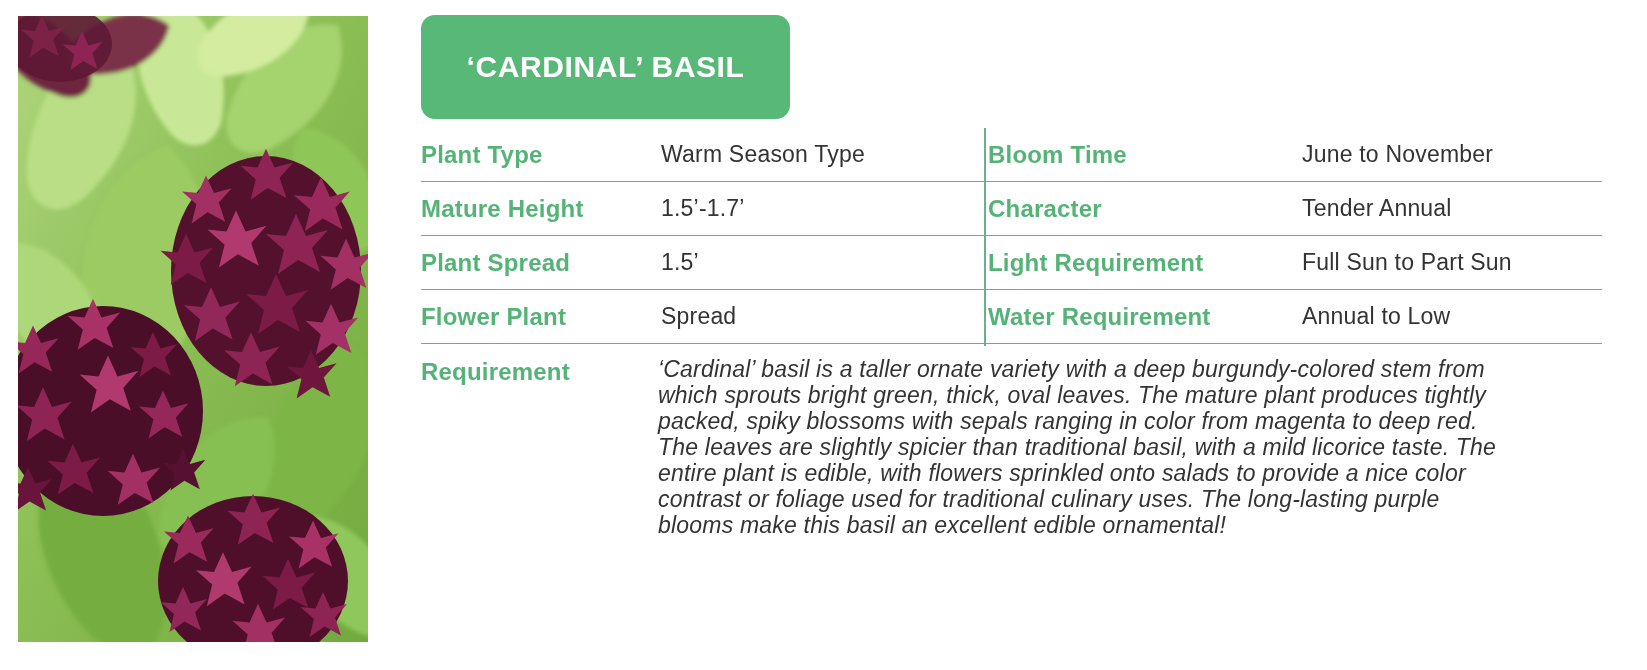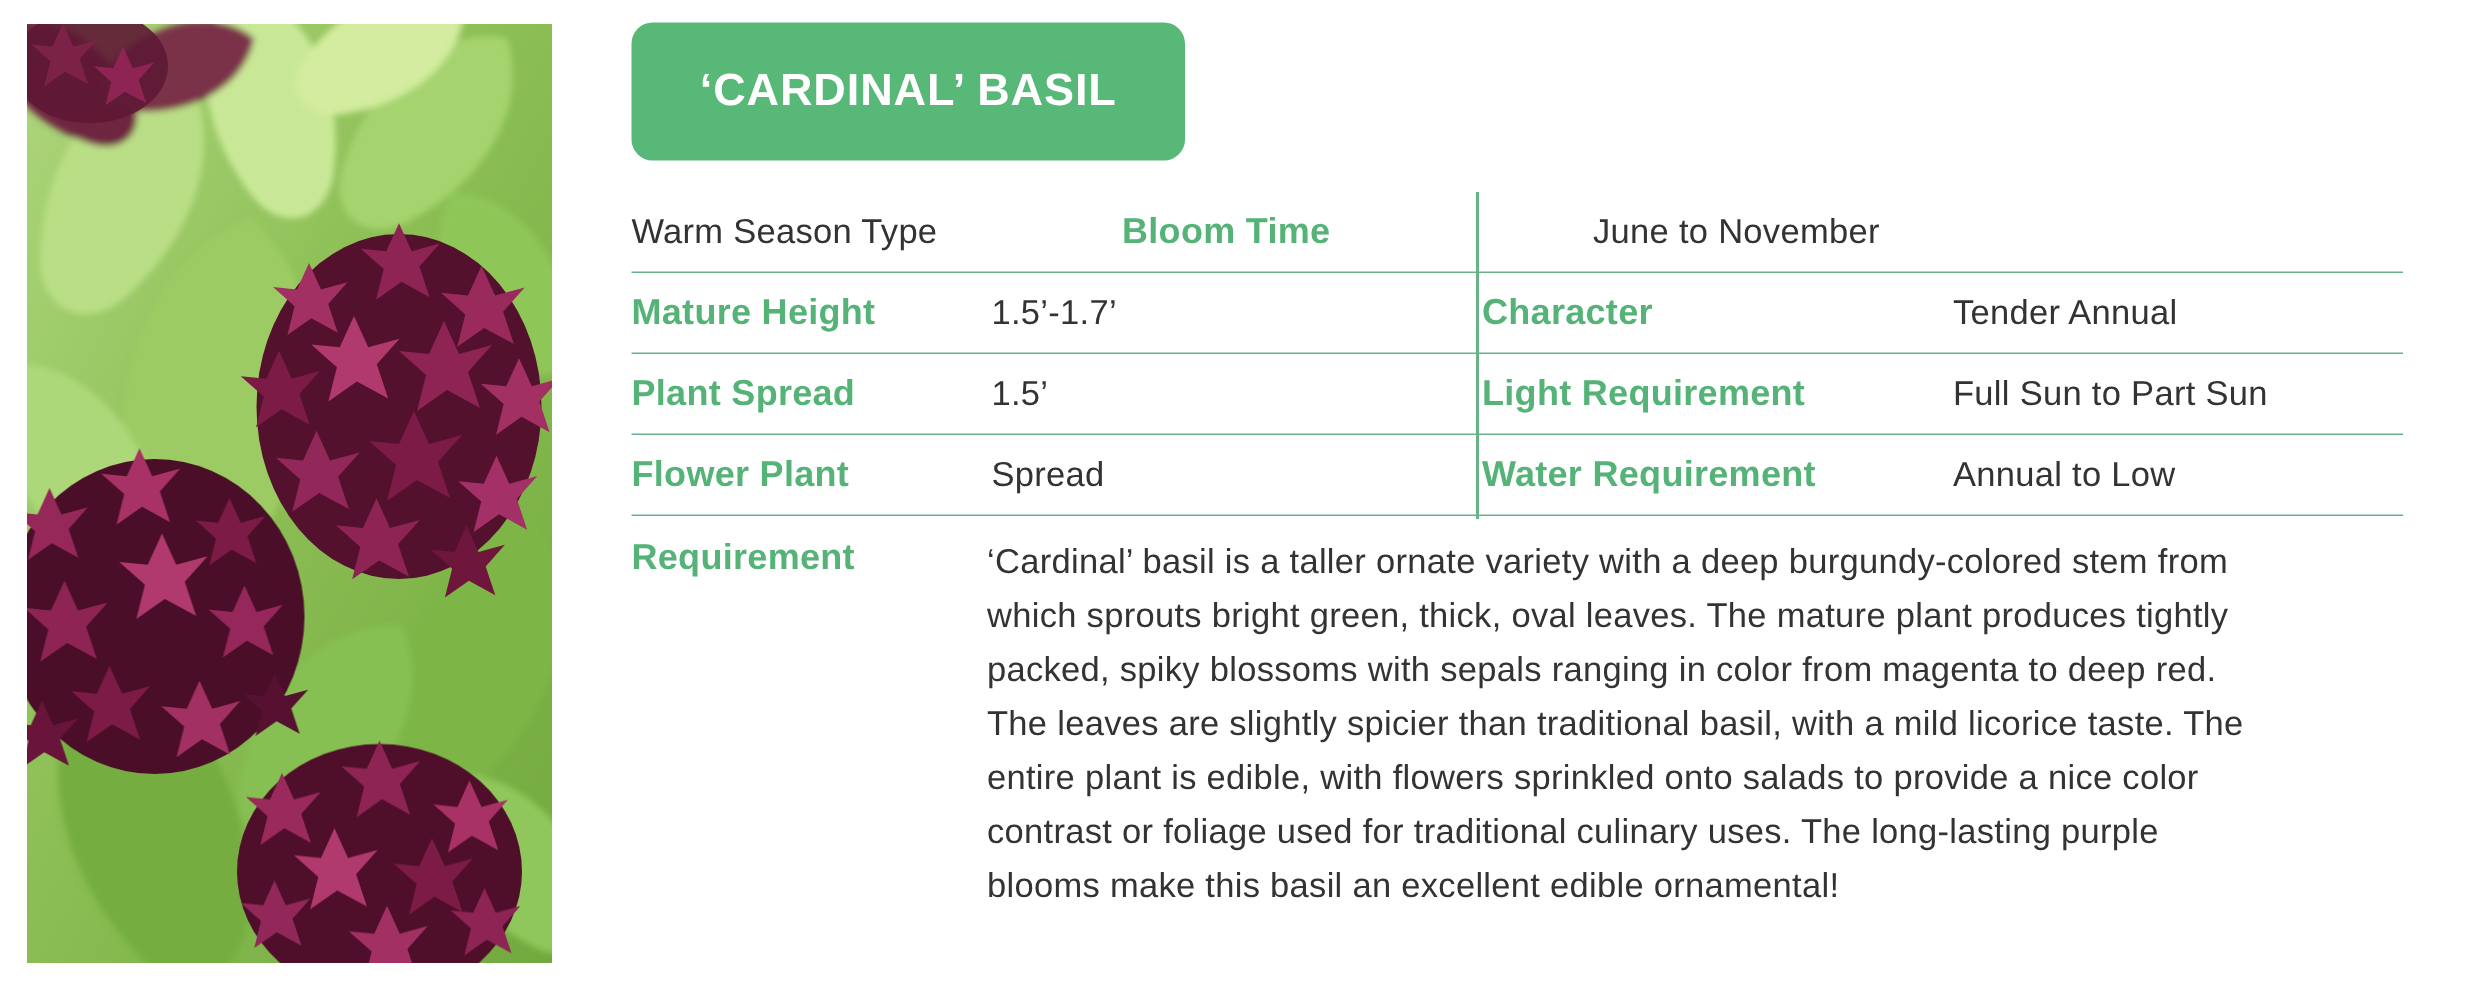--- a/index.html
+++ b/index.html
@@ -13,21 +13,21 @@
   }
   .photo {
     position:absolute; left:18px; top:16px;
     width:350px; height:626px;
     overflow:hidden;
   }
   .photo svg { display:block; width:100%; height:100%; }
 
   .badge {
     position:absolute; left:421px; top:15px;
-    width:369px; height:92px;
+    width:369px; height:104px;
     background:#57b877;
     border-radius:14px;
     color:#ffffff;
     display:flex; align-items:center; justify-content:center;
     font-size:30px; font-weight:700; letter-spacing:0.6px;
   }
 
   .table {
     position:absolute; left:421px; top:128px;
     width:1181px;
@@ -56,22 +56,22 @@
     background:#69b189;
   }
 
   .desc-row {
     display:flex; align-items:flex-start;
     padding-top:12px;
   }
   .desc-label { width:237px; padding-top:2px; }
   .desc-text {
     width:862px;
-    font-size:23px; line-height:36px;
-    color:#333333; letter-spacing:0.2px;
+    font-size:23px; line-height:26px;
+    color:#333333; letter-spacing:0.2px;font-style:italic;
   }
 </style>
 </head>
 <body>
 
 <div class="page">
 
   <div class="photo">
     <svg viewBox="0 0 350 626" preserveAspectRatio="none">
       <defs>
@@ -154,20 +154,21 @@
   </div>
 
   <div class="badge">
     <span>‘CARDINAL’ BASIL</span>
   </div>
 
   <div class="table">
     <div class="vdivider"></div>
 
     <div class="row">
+      <div class="lbl c-ll">Plant Type</div>
       <div class="val c-vl">Warm Season Type</div>
       <div class="lbl c-lr">Bloom Time</div>
       <div class="val c-vr">June to November</div>
     </div>
 
     <div class="row">
       <div class="lbl c-ll">Mature Height</div>
       <div class="val c-vl">1.5’-1.7’</div>
       <div class="lbl c-lr">Character</div>
       <div class="val c-vr">Tender Annual</div>

